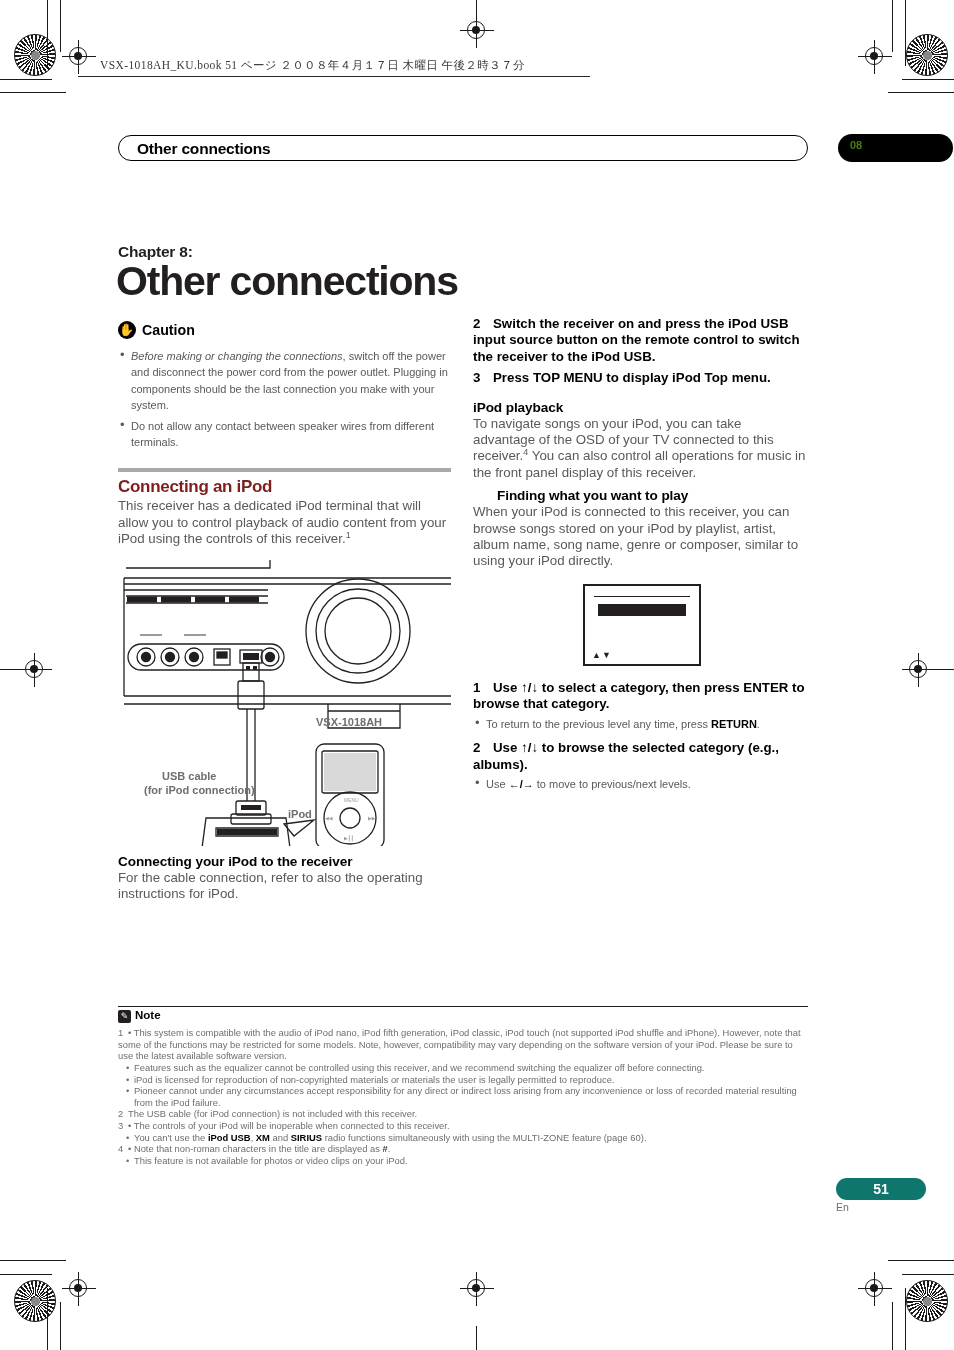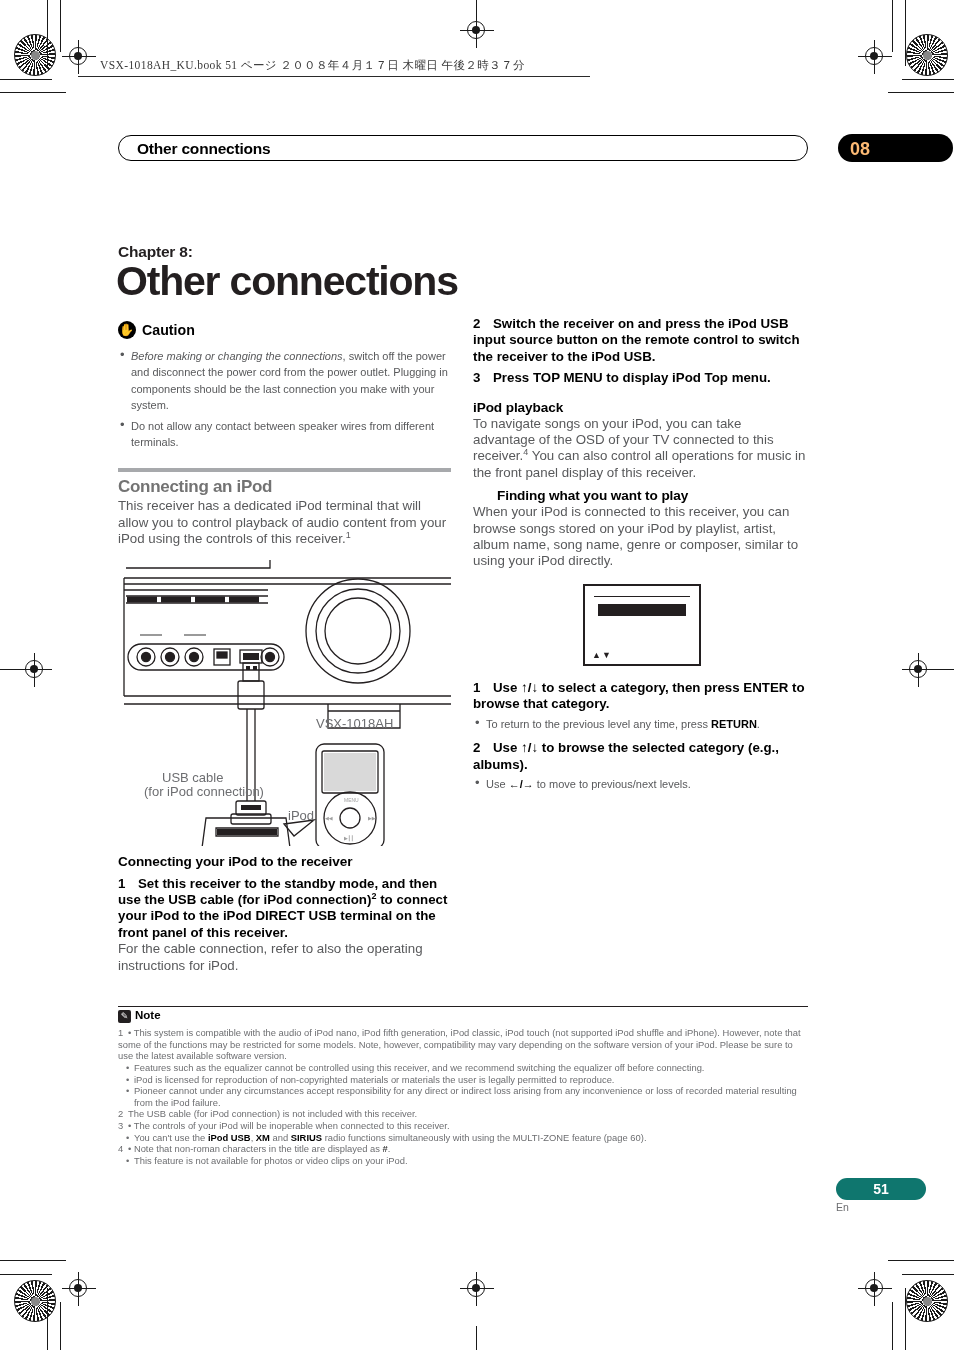--- a/index.html
+++ b/index.html
@@ -93,22 +93,22 @@
   .chapnum {
     position: absolute;
     left: 838px; top: 134px;
     width: 115px; height: 28px;
     background: #000;
     border-radius: 14px;
   }
   .chapnum-label {
     position: absolute;
     left: 12px; top: 5px;
-    color: #fdba74;
-    font-size: 18px;
+    color: #4d7c0f;
+    font-size: 11px;
     font-weight: bold;
   }
 
   
   .chapter-eyebrow {
     position: absolute;
     left: 118px; top: 243px;
     font-size: 15.5px;
     font-weight: bold;
     letter-spacing: -0.2px;
@@ -128,21 +128,21 @@
   }
   .col-left { left: 118px; top: 322px; }
   .col-right { left: 473px; top: 316px; }
 
   
   .h2 {
     font-size: 17px;
     font-weight: bold;
     letter-spacing: -0.3px;
     margin: 0 0 1px 0;
-    color: #737373;
+    color: #7f1d1d;
   }
   .h3 {
     font-size: 13.6px;
     font-weight: bold;
     letter-spacing: -0.1px;
     margin: 0 0 1px 0;
     color: #000;
   }
   .body {
     font-size: 13.3px;
@@ -223,23 +223,24 @@
   }
 
   
   .figure {
     position: relative;
     width: 333px; height: 290px;
     margin-top: 8px;
   }
   .fig-caption {
     position: absolute;
-    font-size: 13px;
+    font-size: 11px;
     color: #6d6e71;
     white-space: nowrap;
+    font-weight: bold;
   }
 
   
   .osd {
     position: relative;
     margin: 14px 0 0 110px;
     width: 118px; height: 82px;
     border: 2.5px solid #231f20;
     background: #fff;
     box-sizing: border-box;
@@ -546,23 +547,20 @@
     </svg>
 
     <span class="fig-caption" style="left:198px; top:160px;">VSX-1018AH</span>
     <span class="fig-caption" style="left:44px; top:214px;">USB cable</span>
     <span class="fig-caption" style="left:26px; top:228px;">(for iPod connection)</span>
     <span class="fig-caption" style="left:170px; top:252px;">iPod</span>
   </div>
 
   <div class="h3" style="margin-top:8px;">Connecting your iPod to the receiver</div>
 
-  <p class="step" style="margin-top:7px;">
-    <span class="num">1</span><span>Set this receiver to the standby mode, and then use the USB cable (for iPod connection)</span><sup>2</sup><span> to connect your iPod to the iPod DIRECT USB terminal on the front panel of this receiver.</span>
-  </p>
   <p class="body">For the cable connection, refer to also the operating instructions for iPod.</p>
 </div>
 
 <div class="col col-right">
 
   <p class="step">
     <span class="num">2</span><span>Switch the receiver on and press the iPod USB input source button on the remote control to switch the receiver to the iPod USB.</span>
   </p>
 
   <p class="step" style="margin-top:5px;">

